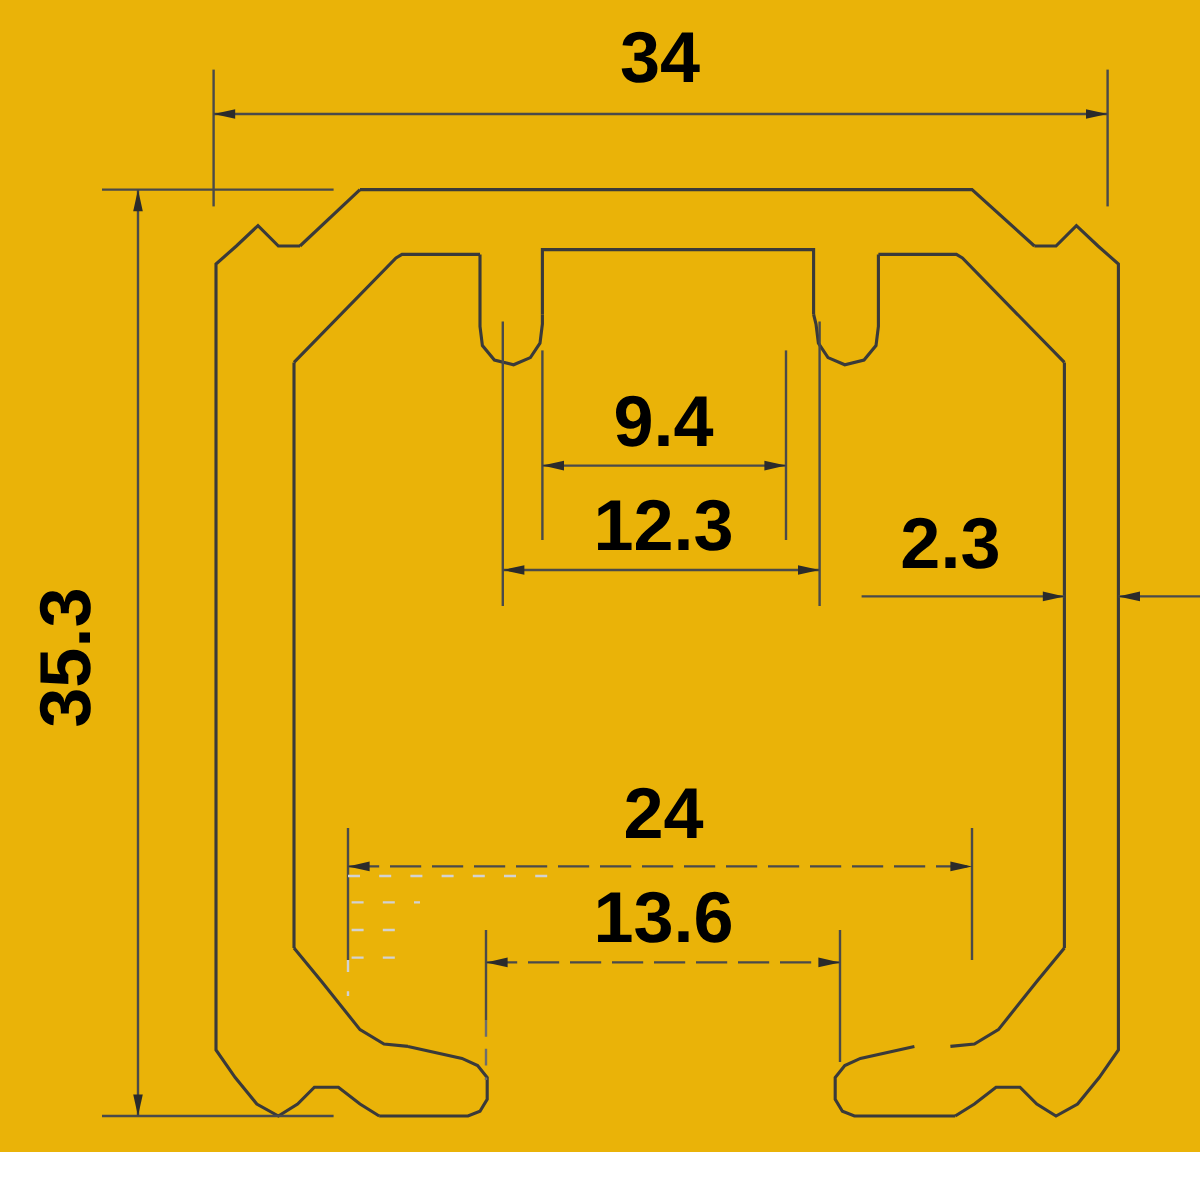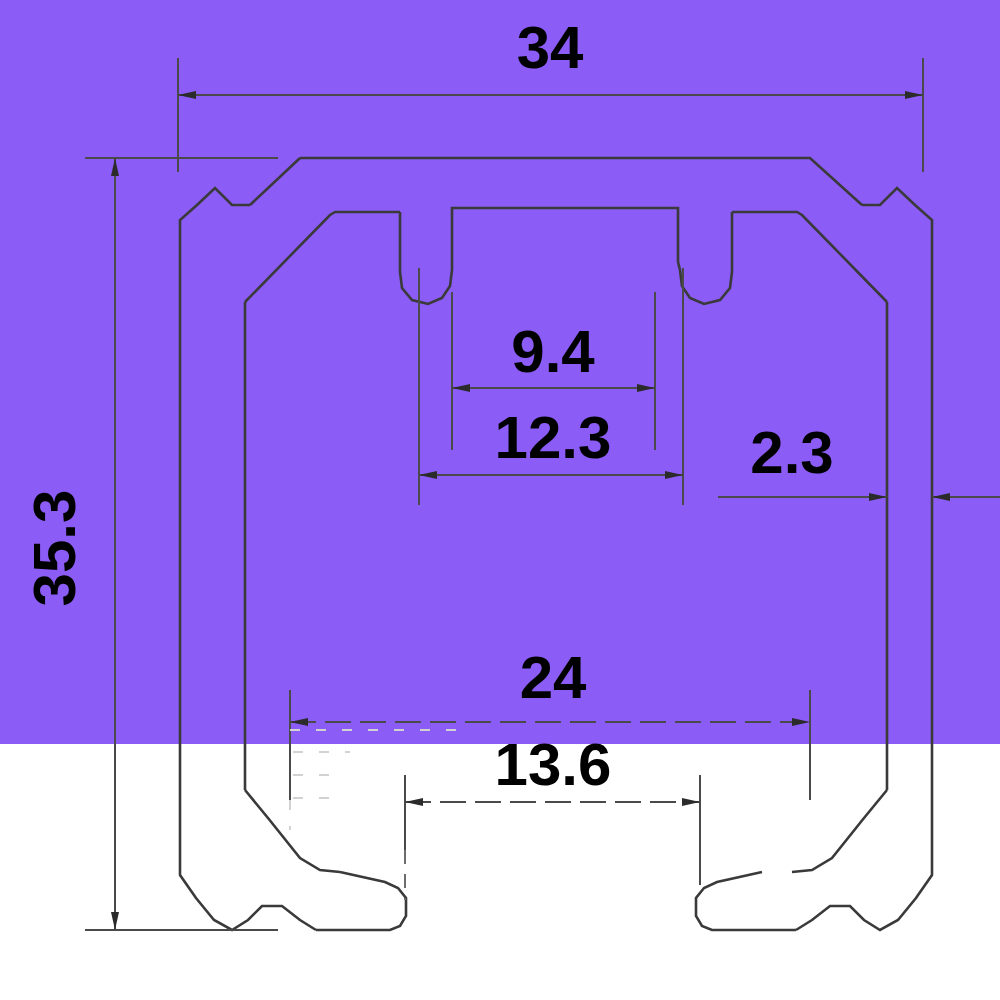--- a/index.html
+++ b/index.html
@@ -9,22 +9,22 @@
   }
   body {
     width: 1000px;
     height: 1000px;
     font-family: "Liberation Sans", sans-serif;
     overflow: hidden;
   }
   #drawing-root {
     position: relative;
     width: 1000px;
-    height: 744px;
-    background: #8b5cf6;
+    height: 960px;
+    background: #eab308;
   }
   svg#cad {
     display: block;
     width: 1000px;
     height: 1000px;
   }
   .profile-outline {
     fill: none;
     stroke: #3a3a3a;
     stroke-width: 2.6;

